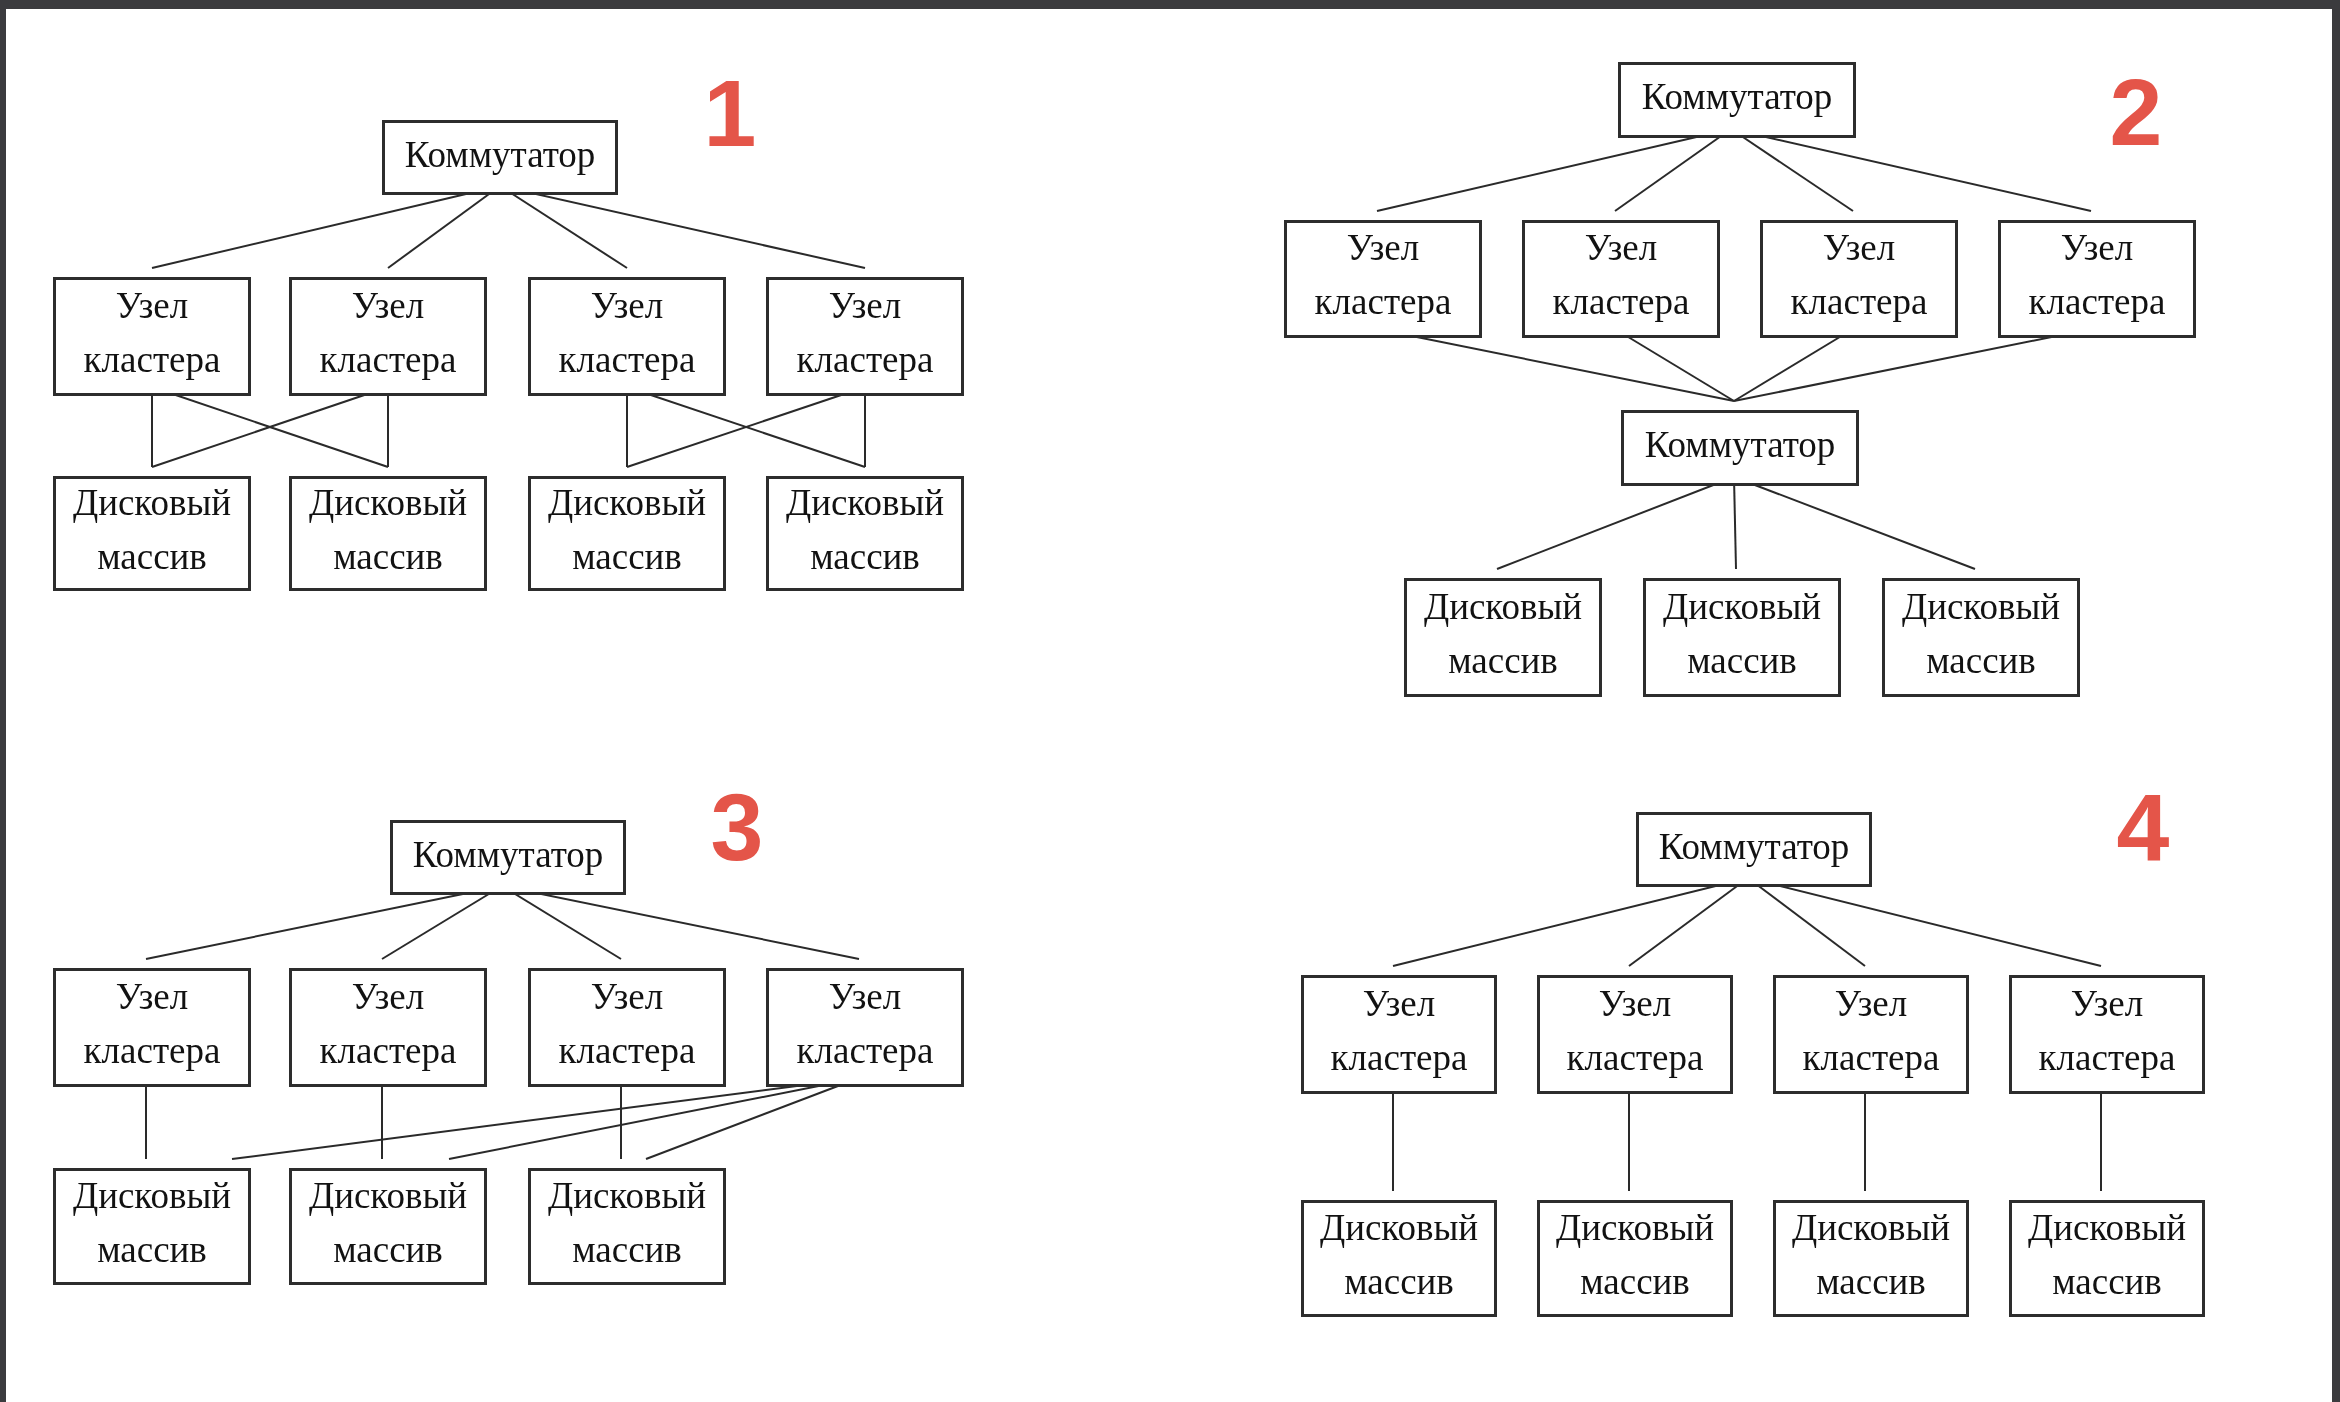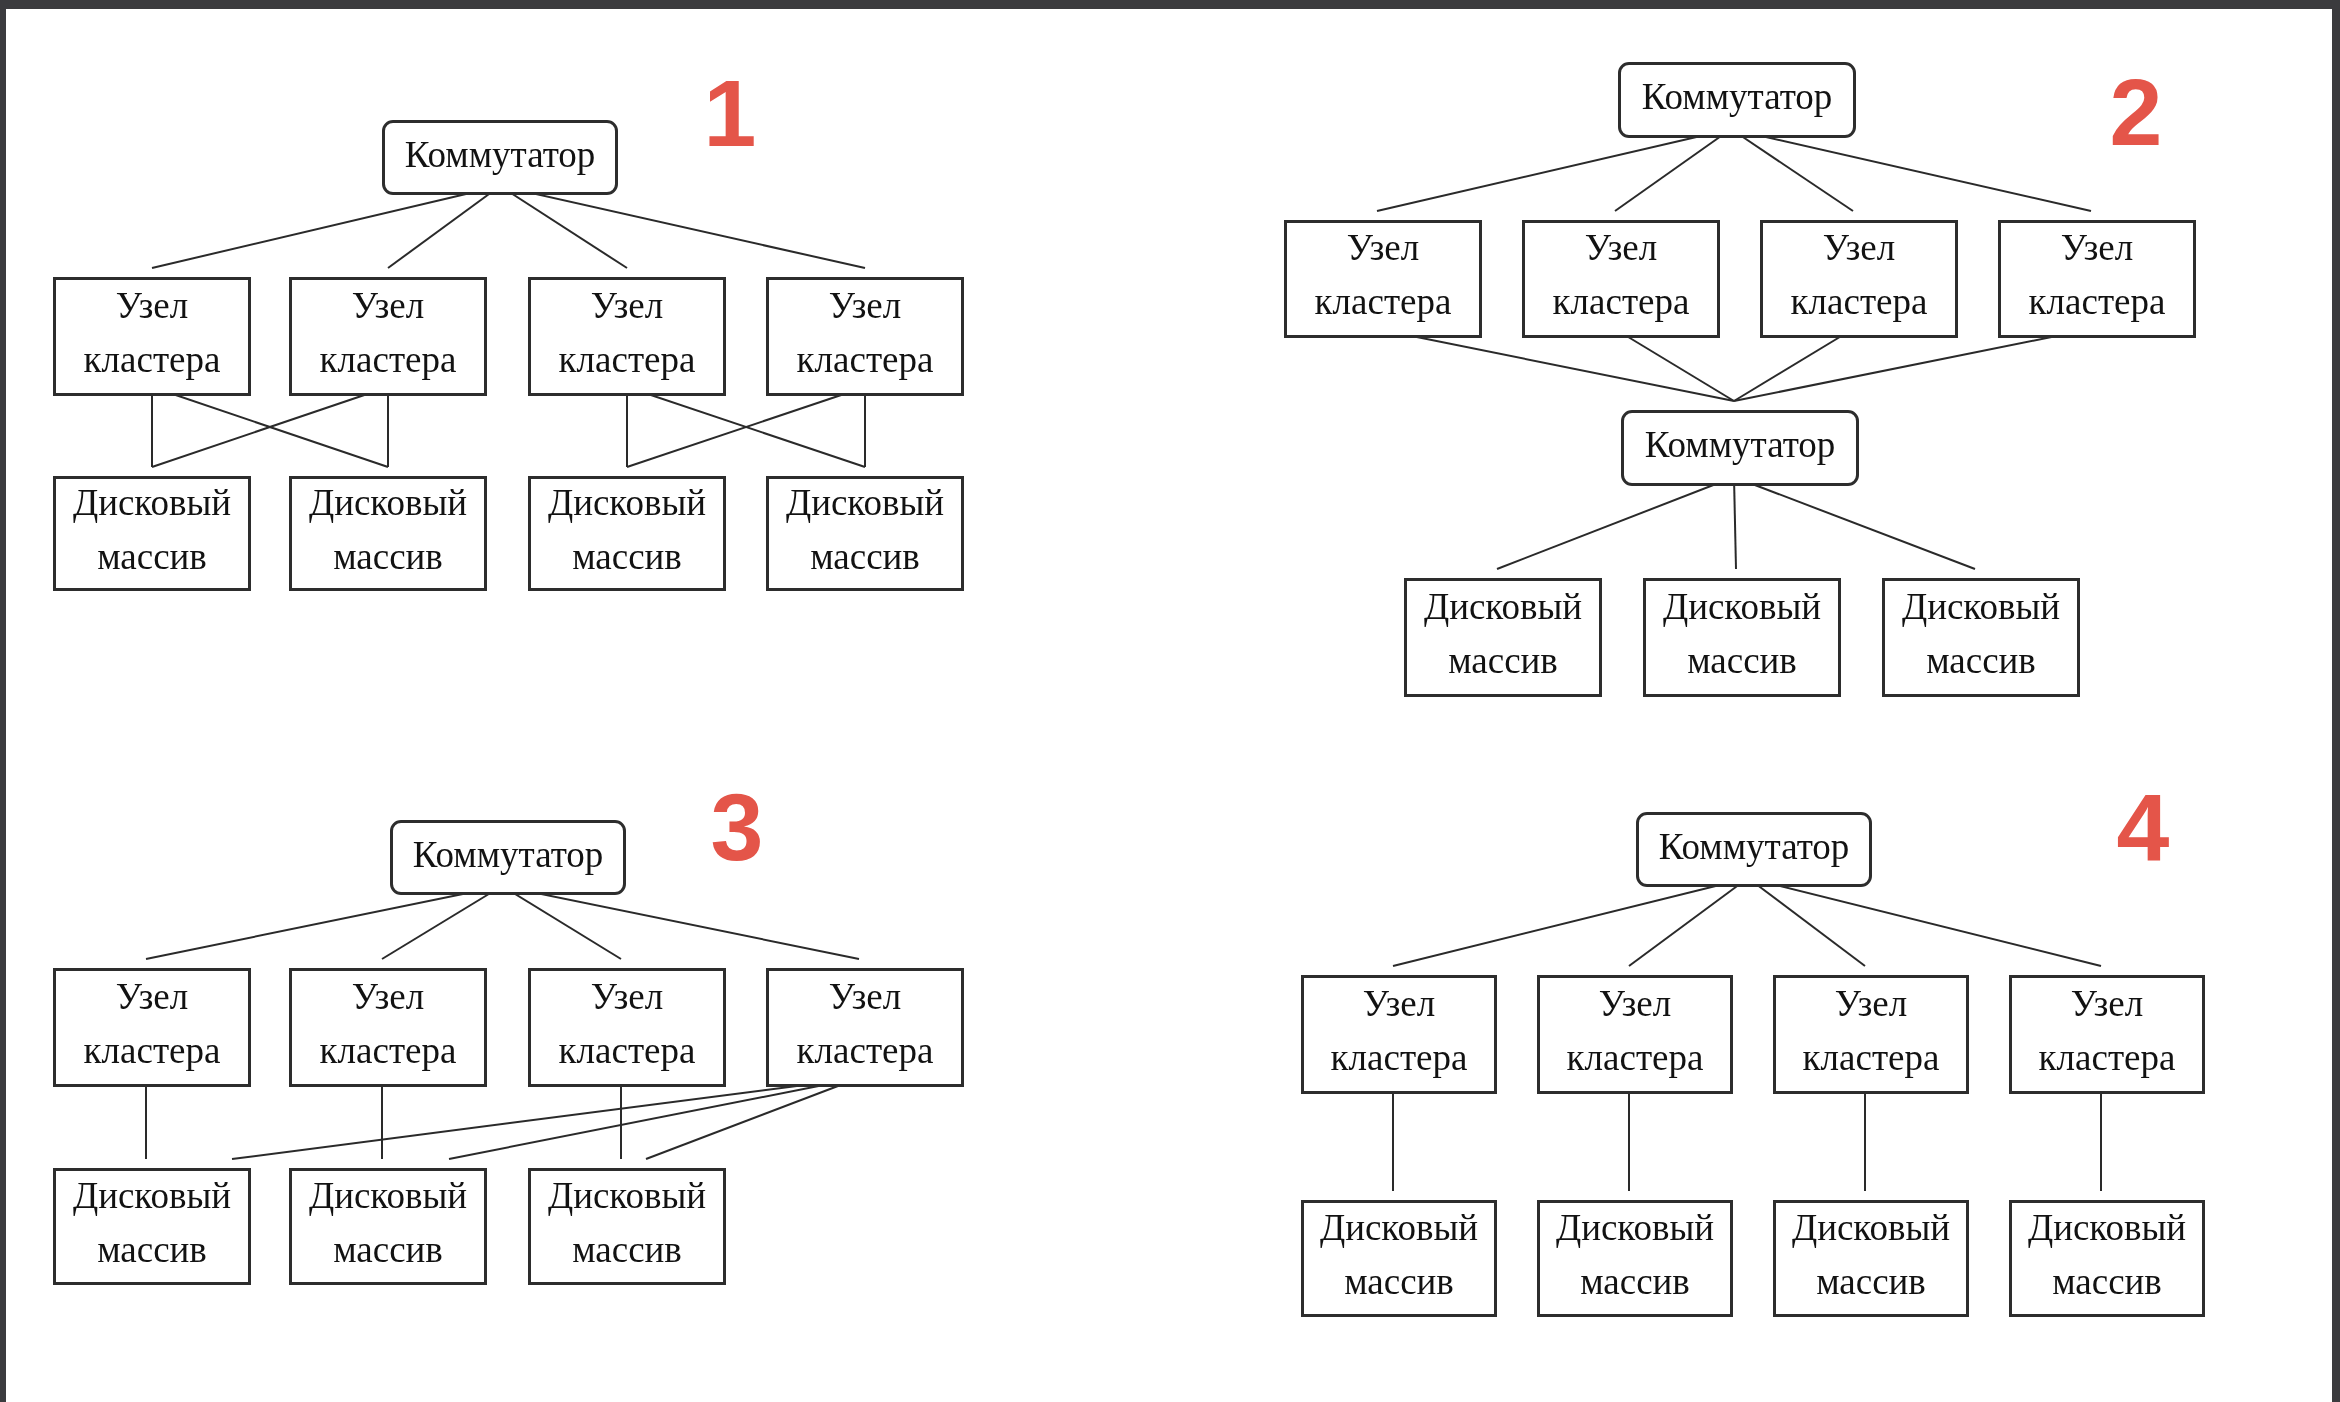--- a/index.html
+++ b/index.html
@@ -9,21 +9,21 @@
     box-sizing:border-box;overflow:hidden;
     font-family:"Liberation Serif","DejaVu Serif",serif;
   }
   #wires{position:absolute;left:-6px;top:-9px;width:2340px;height:1402px;}
   #wires line{stroke:#2a2a2a;stroke-width:2;}
   .box{
     position:absolute;box-sizing:border-box;background:#fff;border:3px solid #2d2d2d;
     display:flex;align-items:center;justify-content:center;text-align:center;
     color:#121212;font-size:37px;line-height:1.45;padding:4px 6px 12px 6px;
   }
-  .switch{padding-bottom:10px;border-radius:11px;}
+  .switch{padding-bottom:10px;}
   .num{
     position:absolute;width:120px;text-align:center;
     font-family:"Liberation Sans","DejaVu Sans",sans-serif;
     font-weight:700;font-size:95px;line-height:100px;color:#e45549;
   }
   
   .d1-sw{left:376px;top:111px;width:236px;height:75px;}
   .d1-n1{left:47px;top:268px;width:198px;height:119px;}
   .d1-n2{left:283px;top:268px;width:198px;height:119px;}
   .d1-n3{left:522px;top:268px;width:198px;height:119px;}

